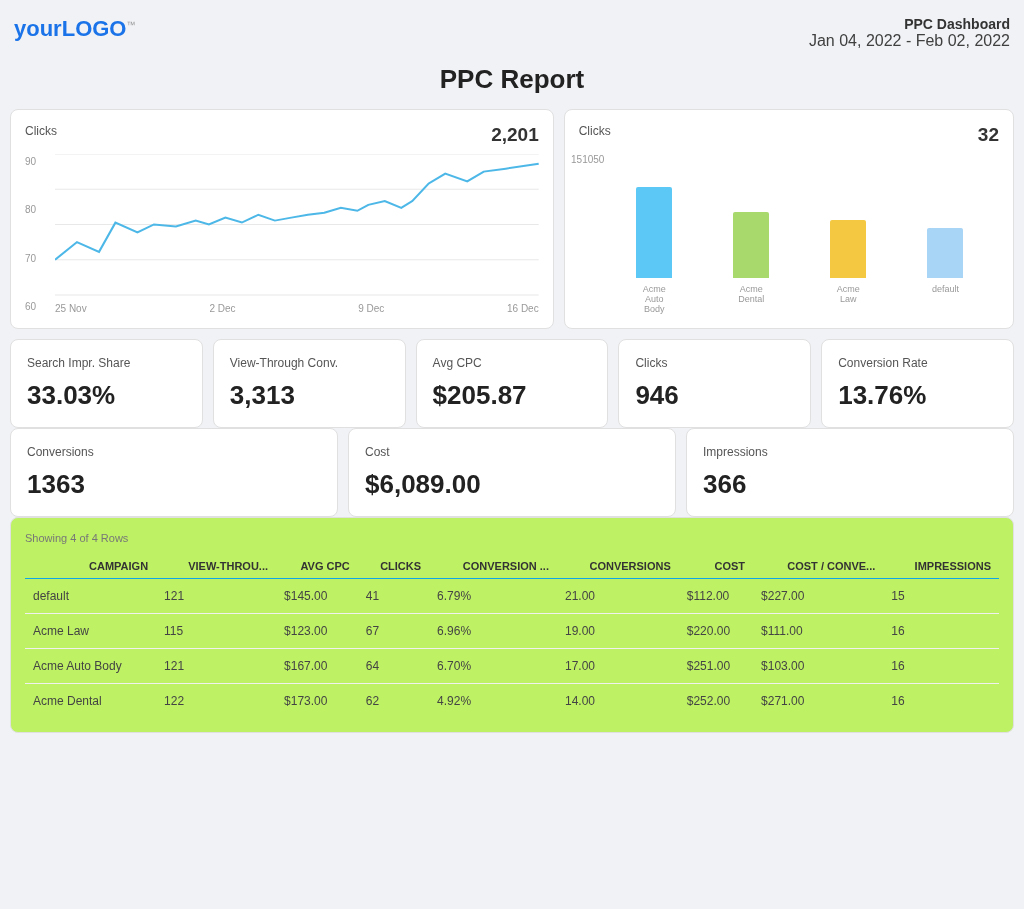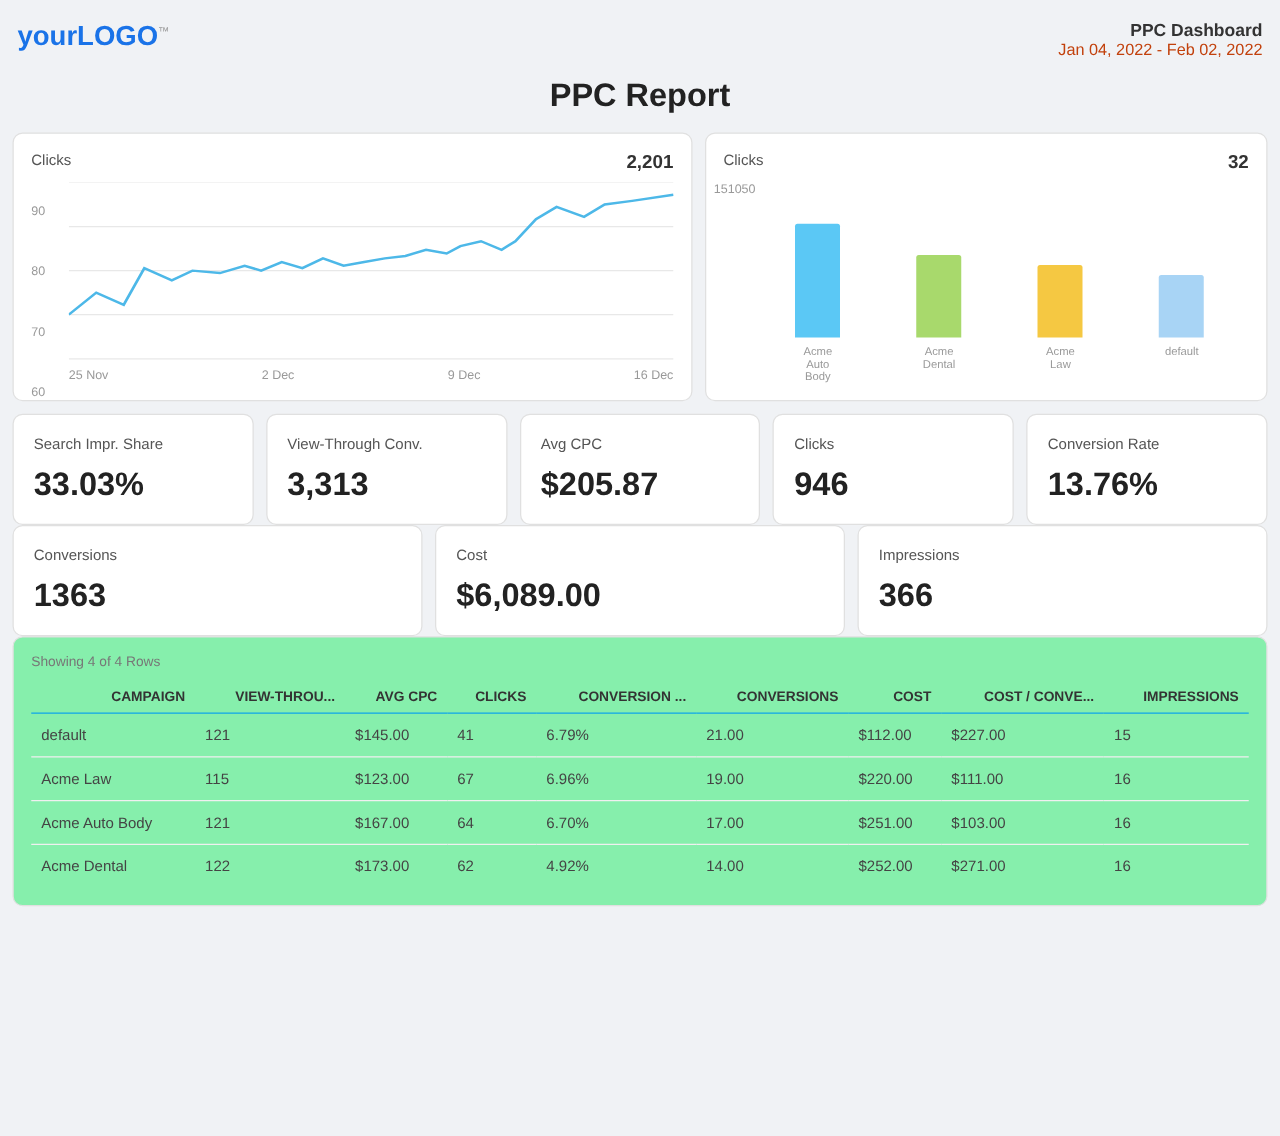--- a/index.html
+++ b/index.html
@@ -6,52 +6,52 @@
     body { font-family: Arial, sans-serif; background: #f0f2f5; color: #333; font-size: 13px; }
     .page-wrapper { max-width: 1024px; margin: 0 auto; background: #f0f2f5; padding: 10px; }
     
     
     .header { display: flex; justify-content: space-between; margin-bottom: 8px; padding: 6px 4px; }
     .logo { font-size: 22px; font-weight: 400; color: #555; }
     .logo span { color: #1a73e8; font-weight: 700; }
     .logo sup { font-size: 9px; color: #999; }
     .header-right { text-align: right; }
     .header-right .dashboard-title { font-weight: 700; font-size: 14px; }
-    .header-right .date-range { font-size: 13px; color: #c2410c; }
+    .header-right .date-range { font-size: 16px; color: #404040; }
     
     
     .page-title { text-align: center; font-size: 26px; font-weight: 600; margin-bottom: 14px; color: #222; }
     
     
     .charts-row { display: flex; gap: 10px; margin-bottom: 10px; }
     .chart-card { background: #fff; border-radius: 8px; padding: 14px; flex: 1; border: 1px solid #e0e0e0; }
     .chart-card.left { flex: 1.1; }
     .chart-card.right { flex: 0.9; }
     .chart-header { display: flex; justify-content: space-between; align-items: flex-start; margin-bottom: 8px; }
     .chart-label { font-size: 12px; color: #555; }
-    .chart-value { font-size: 15px; font-weight: 600; color: #333; }
+    .chart-value { font-size: 19px; font-weight: 600; color: #333; }
     
     
     .line-chart-container { position: relative; height: 160px; }
     .line-chart-container svg { width: 100%; height: 100%; }
-    .y-axis-labels { position: absolute; left: 0; top: 16px; height: 100%; display: flex; flex-direction: column; justify-content: space-between; font-size: 10px; color: #999; padding: 2px 0; width: 28px; }
+    .y-axis-labels { position: absolute; left: 0; top: 0; height: 100%; display: flex; flex-direction: column; justify-content: space-between; font-size: 10px; color: #999; padding: 2px 0; width: 28px; }
     .chart-area { position: absolute; left: 30px; right: 0; top: 0; bottom: 18px; }
     .x-axis-labels { position: absolute; bottom: 0; left: 30px; right: 0; display: flex; justify-content: space-between; font-size: 10px; color: #999; }
     
     
     .bar-chart-container { position: relative; height: 160px; }
     
     
     .metrics-row { display: flex; gap: 10px; }
     .metric-card { background: #fff; border-radius: 8px; padding: 16px 16px; flex: 1; border: 1px solid #e0e0e0; }
     .metric-label { font-size: 12px; color: #555; margin-bottom: 10px; }
     .metric-value { font-size: 26px; font-weight: 700; color: #222; }
     
     
-    .table-section { background: #86efac; border-radius: 8px; padding: 14px; border: 1px solid #e0e0e0; }
+    .table-section { background: #bef264; border-radius: 8px; padding: 14px; border: 1px solid #e0e0e0; }
     .table-info { font-size: 11px; color: #777; margin-bottom: 10px; }
     table { width: 100%; border-collapse: collapse; }
     th { text-align: right; font-size: 11px; font-weight: 700; color: #333; padding: 6px 8px; border-bottom: 1px solid #0ea5e9; white-space: nowrap; }
     td { font-size: 12px; padding: 10px 8px; border-bottom: 1px solid #f0f0f0; color: #444; }
     tr:last-child td { border-bottom: none; }
     
     
     .grid-line { stroke: #e8e8e8; stroke-width: 1; }
   </style>
 </head>

